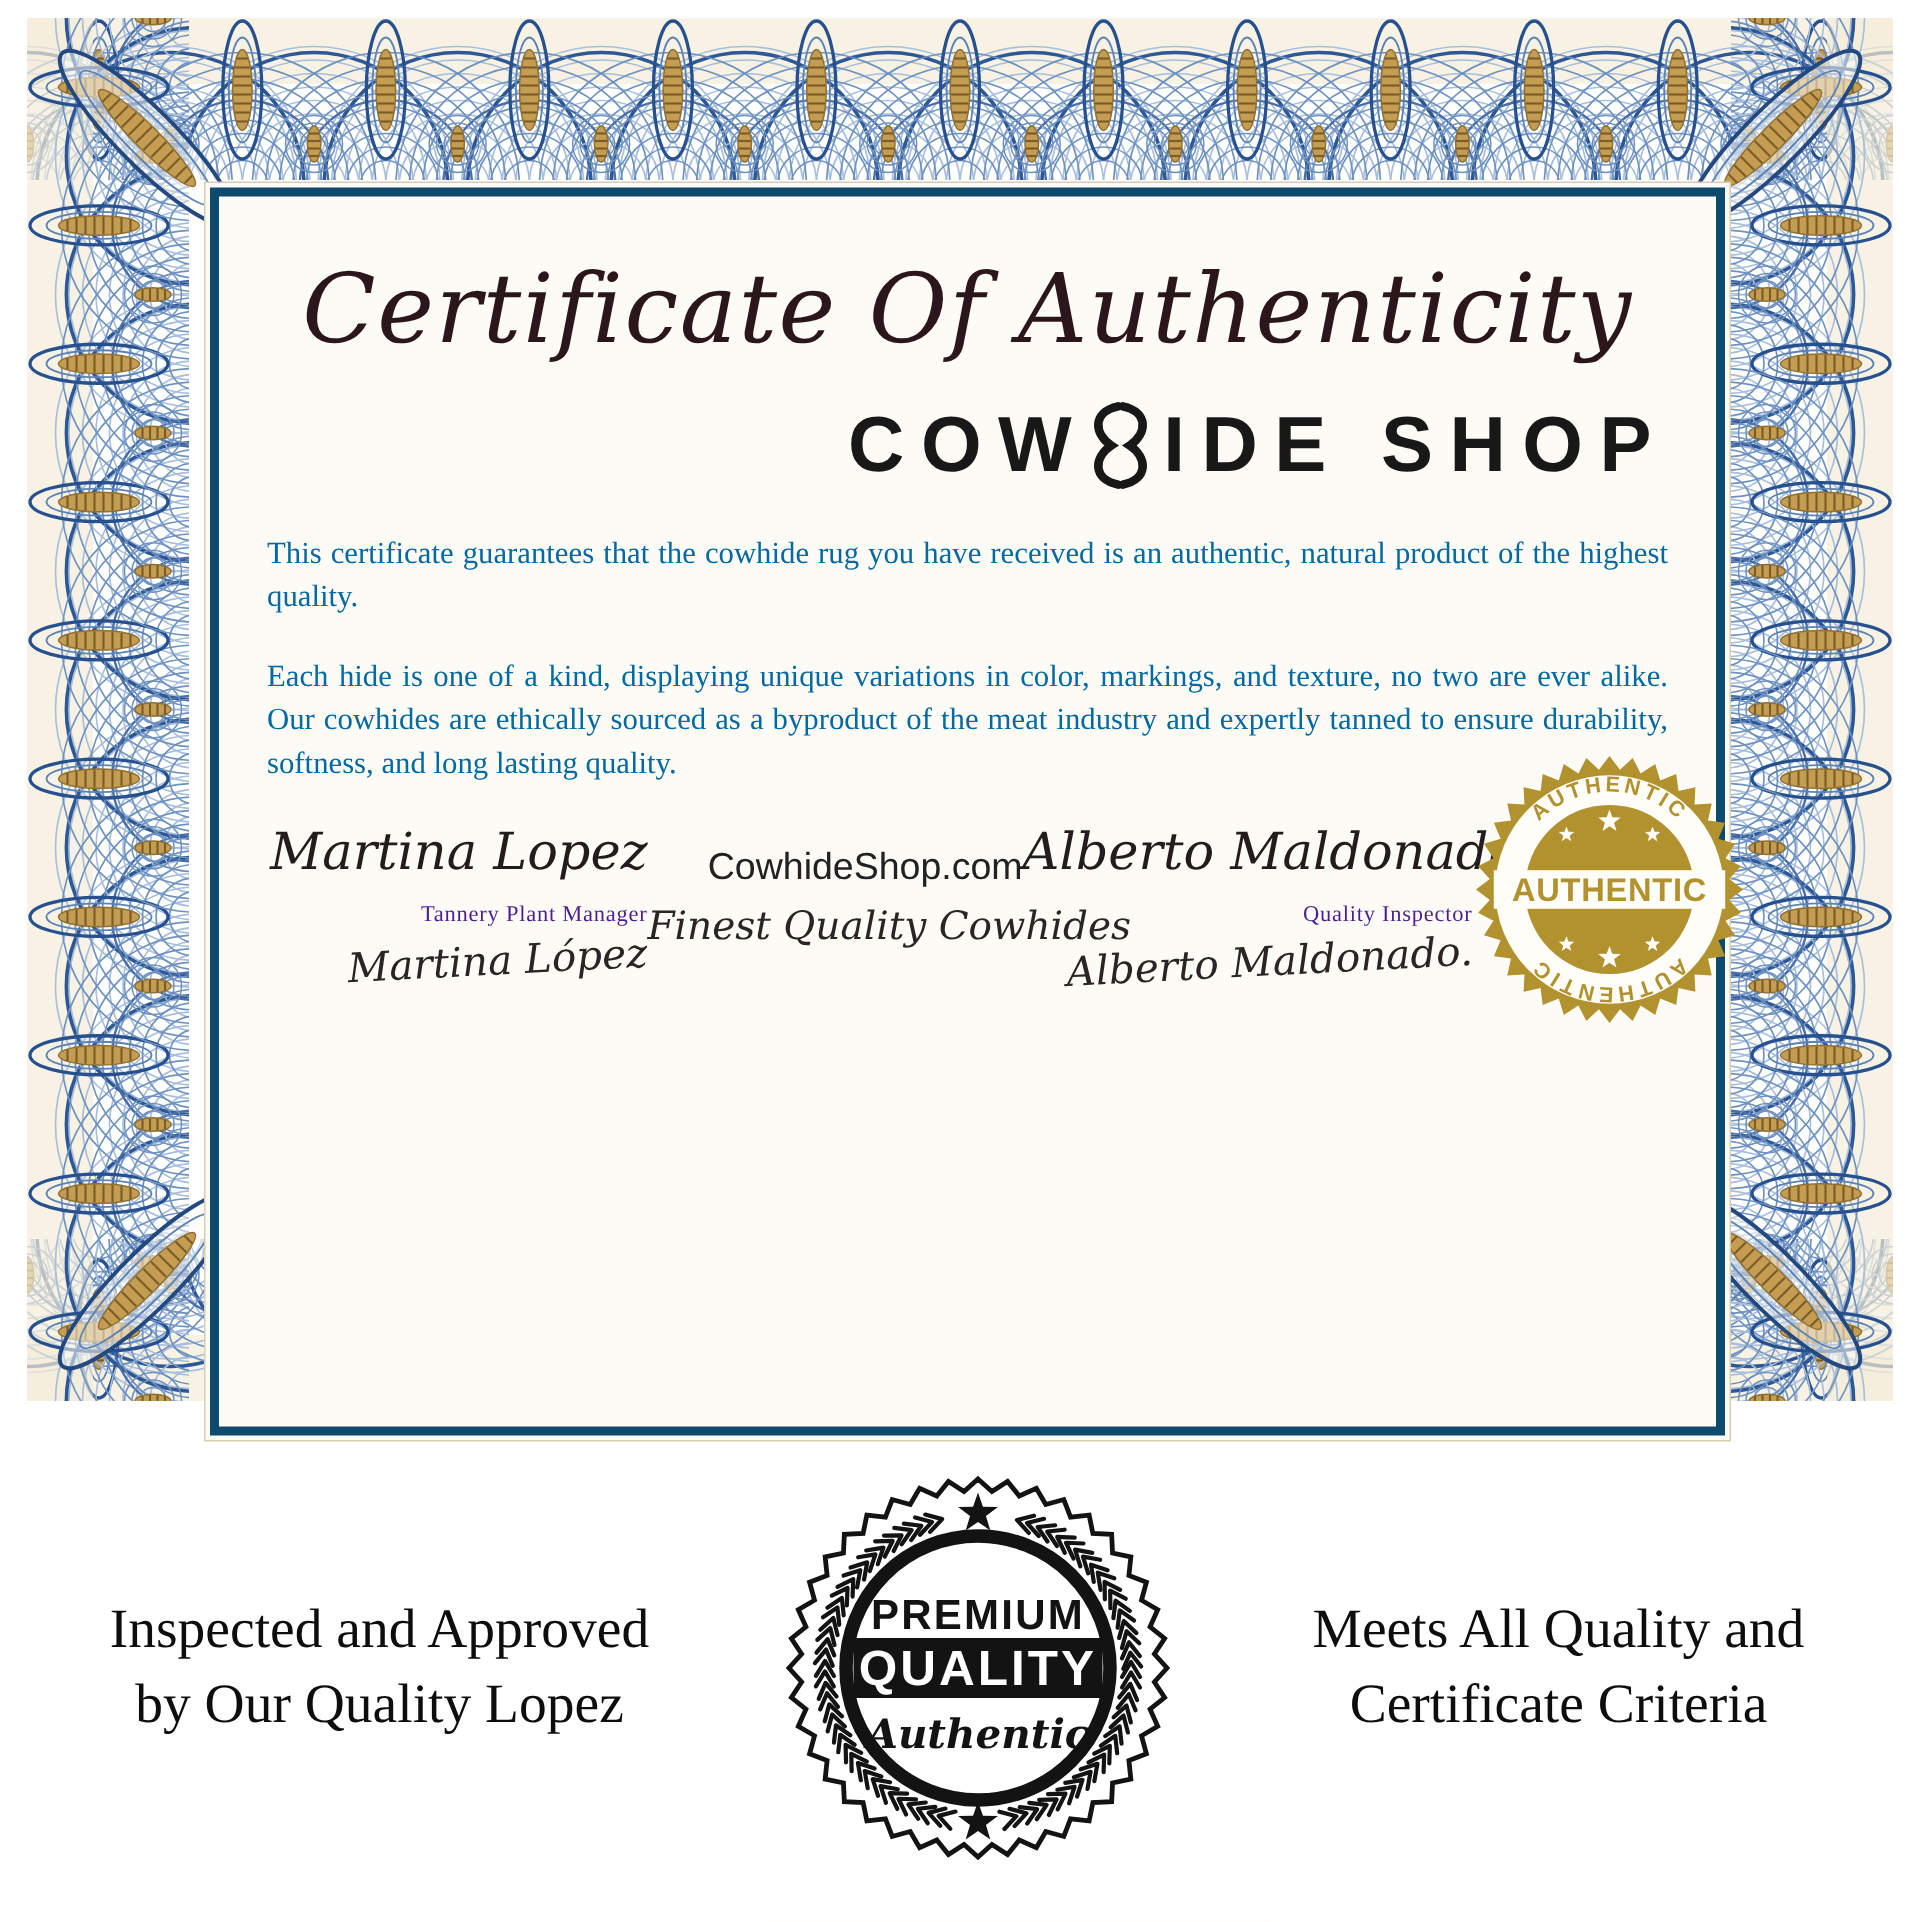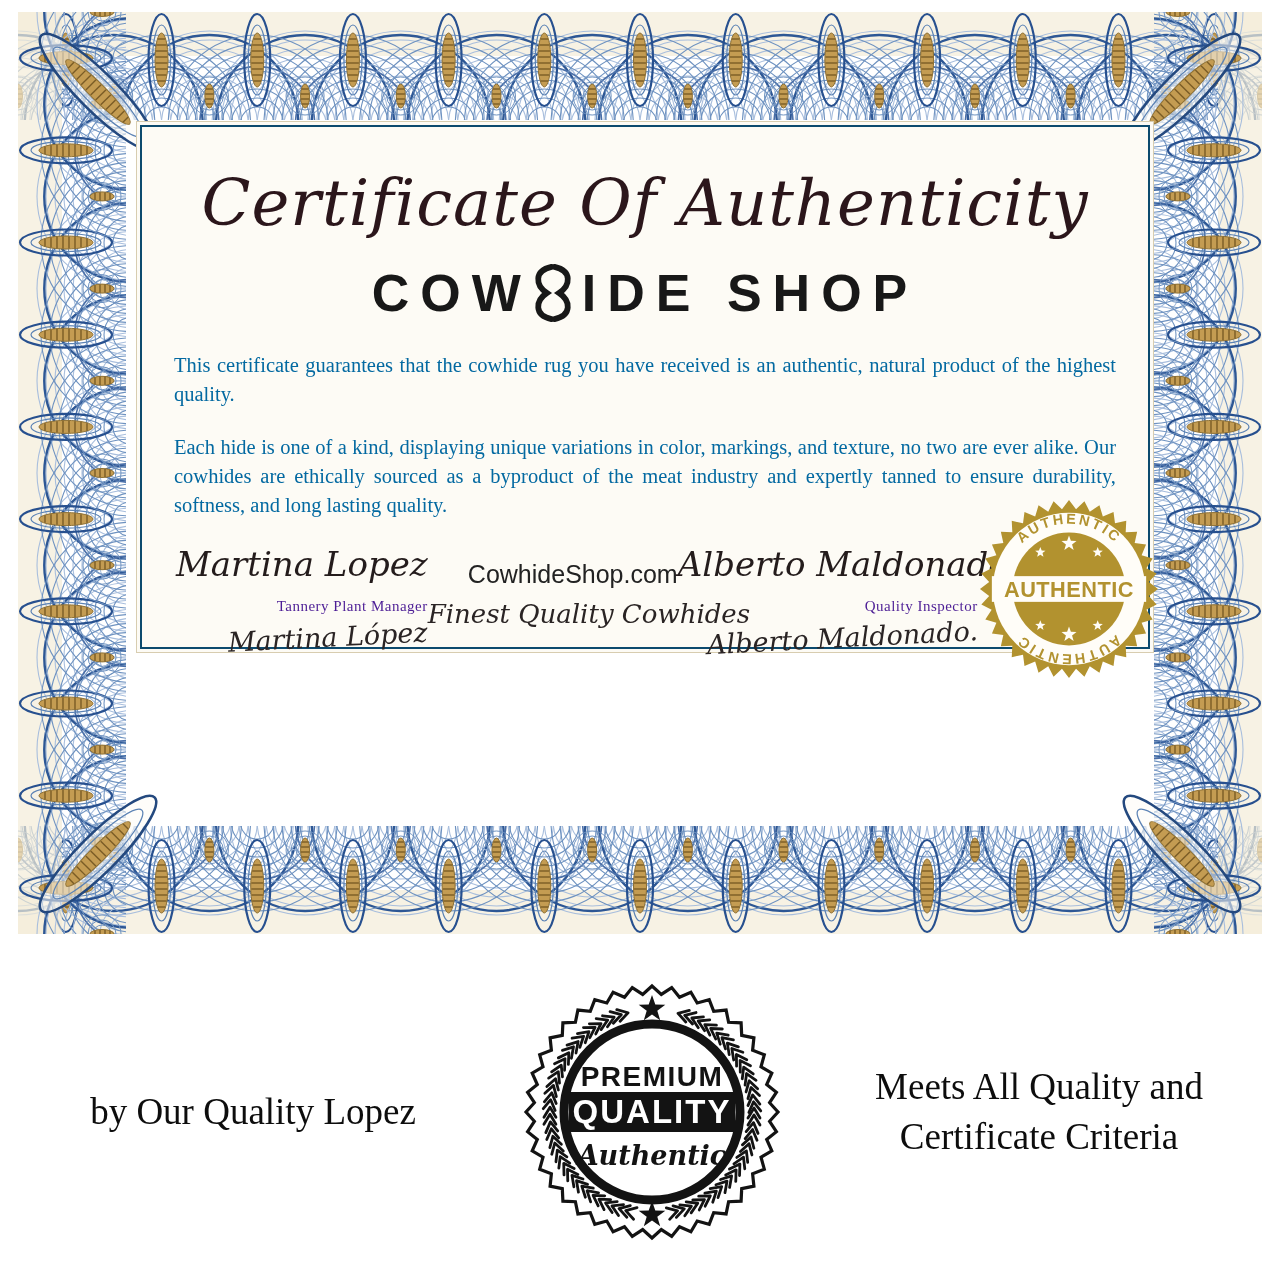--- a/index.html
+++ b/index.html
@@ -1,25 +1,25 @@
 <!DOCTYPE html>
 <html><head>
 <meta charset="utf-8">
 <style>
   html,body{margin:0;padding:0;background:#ffffff;}
   .page{position:relative;width:1280px;height:1281px;background:#ffffff;overflow:hidden;
         font-family:"Liberation Serif",serif;color:#1d1d1b;}
   .certificate{position:absolute;left:18px;top:12px;width:1244px;height:922px;background:#ffffff;}
   #border-svg{position:absolute;left:0;top:0;width:1244px;height:922px;display:block;}
-  .panel{position:absolute;left:122px;top:113px;width:1010px;height:524px;box-sizing:border-box;
-         background:#fdfbf5;border:2px solid #0c4a6e;box-shadow:0 0 0 3px #fdfbf5,0 0 0 4px #d8cdb0;
+  .panel{position:absolute;left:122px;top:113px;width:1010px;height:832px;box-sizing:border-box;
+         background:#fdfbf5;border:6px solid #0c4a6e;box-shadow:0 0 0 3px #fdfbf5,0 0 0 4px #d8cdb0;
          padding:22px 32px 0 32px;text-align:center;}
   .cert-title{margin:18px 0 20px 0;font-family:"DejaVu Serif",serif;font-style:italic;font-weight:400;
          font-size:64px;line-height:1.15;color:#2b161b;letter-spacing:1px;}
-  .logo{display:flex;align-items:center;justify-content:center;gap:4px;height:64px;margin:0 0 26px 0;
+  .logo{display:flex;align-items:center;justify-content:flex-end;gap:4px;height:64px;margin:0 0 26px 0;
          font-family:"Liberation Sans",sans-serif;font-weight:700;font-size:52px;letter-spacing:11px;
          color:#181818;white-space:nowrap;}
   .logo .hideH{width:46px;height:62px;margin:0 2px 0 -6px;flex:none;}
   .cert-par{margin:0 0 24px 0;font-size:20.5px;line-height:1.42;text-align:justify;color:#0369a1;}
   .sigrow{display:flex;justify-content:space-between;align-items:flex-start;margin-top:22px;padding:0 2px;}
   .sig{text-align:right;}
   .sig-left{width:280px;} .sig-right{width:300px;}
   .sig-mid{width:250px;padding-top:16px;}
   .sig-name{font-family:"DejaVu Serif",serif;font-style:italic;font-size:34px;color:#241c1c;white-space:nowrap;}
   .sig-role{font-size:15px;color:#4c1d95;margin-top:14px;letter-spacing:.5px;}
@@ -2072,20 +2072,21 @@
           <text class="sealArcText"><textPath href="#sealArc" startOffset="50%" text-anchor="middle">AUTHENTIC</textPath></text>
           <text class="sealArcText" transform="rotate(180 92 92)"><textPath href="#sealArc" startOffset="50%" text-anchor="middle">AUTHENTIC</textPath></text>
           <text class="sealCenter" x="92" y="100">AUTHENTIC</text>
         </svg>
       </div>
     </div>
   </div>
 
   <div class="footer">
     <div class="foot-text foot-left">
+      <div>Inspected and Approved</div>
       <div>by Our Quality Lopez</div>
     </div>
 
     <svg id="badge-svg" viewBox="0 0 258 258">
       <g id="badge-base">
           <polygon points="129.0,3.0 138.3,11.4 148.7,4.6 156.5,14.3 167.9,9.2 174.2,20.0 186.2,16.7 190.7,28.4 203.1,27.1 205.6,39.3 218.1,39.9 218.7,52.4 230.9,54.9 229.6,67.3 241.3,71.8 238.0,83.8 248.8,90.1 243.7,101.5 253.4,109.3 246.6,119.7 255.0,129.0 246.6,138.3 253.4,148.7 243.7,156.5 248.8,167.9 238.0,174.2 241.3,186.2 229.6,190.7 230.9,203.1 218.7,205.6 218.1,218.1 205.6,218.7 203.1,230.9 190.7,229.6 186.2,241.3 174.2,238.0 167.9,248.8 156.5,243.7 148.7,253.4 138.3,246.6 129.0,255.0 119.7,246.6 109.3,253.4 101.5,243.7 90.1,248.8 83.8,238.0 71.8,241.3 67.3,229.6 54.9,230.9 52.4,218.7 39.9,218.1 39.3,205.6 27.1,203.1 28.4,190.7 16.7,186.2 20.0,174.2 9.2,167.9 14.3,156.5 4.6,148.7 11.4,138.3 3.0,129.0 11.4,119.7 4.6,109.3 14.3,101.5 9.2,90.1 20.0,83.8 16.7,71.8 28.4,67.3 27.1,54.9 39.3,52.4 39.9,39.9 52.4,39.3 54.9,27.1 67.3,28.4 71.8,16.7 83.8,20.0 90.1,9.2 101.5,14.3 109.3,4.6 119.7,11.4" fill="none" stroke="#131313" stroke-width="3.2"></polygon>
           <g transform="rotate(-270 129 129)">
             <g transform="translate(129 27) scale(1 1)">
               <polyline points="6,-6 -4,0 6,6" fill="none" stroke="#131313" stroke-width="2.8" stroke-linecap="round" stroke-linejoin="round"></polyline>
               <polyline points="13,-6 3,0 13,6" fill="none" stroke="#131313" stroke-width="2.8" stroke-linecap="round" stroke-linejoin="round"></polyline>

